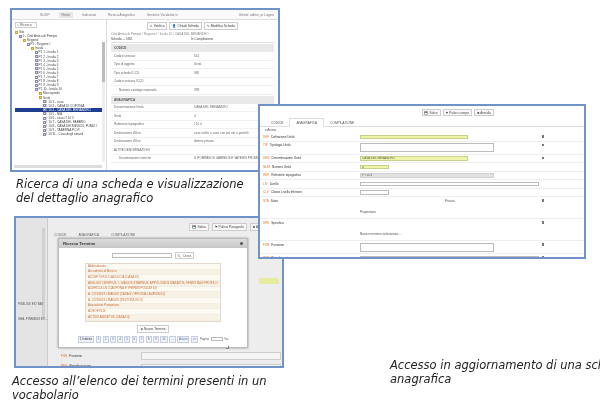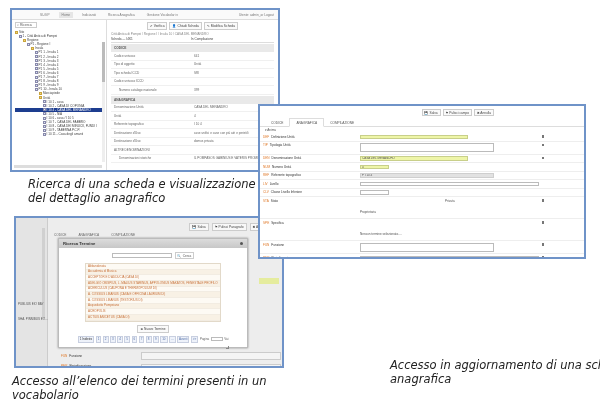--- a/index.html
+++ b/index.html
@@ -267,21 +267,21 @@
             <span></span>
           </div>
           <div class="drow indent">
             <span class="k">Denominazioni storiche</span>
             <span>IL POMPASOS GABINIUS E VATERIS PROMISSERIAN</span>
           </div>
         </div>
     </div>
   </div>
 </div>
-<div class="caption" style="left:28px; top:177px; width:240px;">Ricerca di una scheda e visualizzazione del dettaglio anagrafico</div>
+<div class="caption" style="left:16px; top:177px; width:240px;">Ricerca di una scheda e visualizzazione del dettaglio anagrafico</div>
 
 <div class="shot" id="s3">
   <div class="s3-left">
     <div class="sb"></div>
     <span class="lt" style="top:84px">PUBLIUS EIO BAY</span>
     <span class="lt" style="top:99px">SHA. PINNIBUS EO...</span>
   </div>
   <div class="s3-bg-actions">
     <span class="s3-bg-btn">💾 Salva</span>
     <span class="s3-bg-btn">⚑ Pulisci Paragrafo</span>

